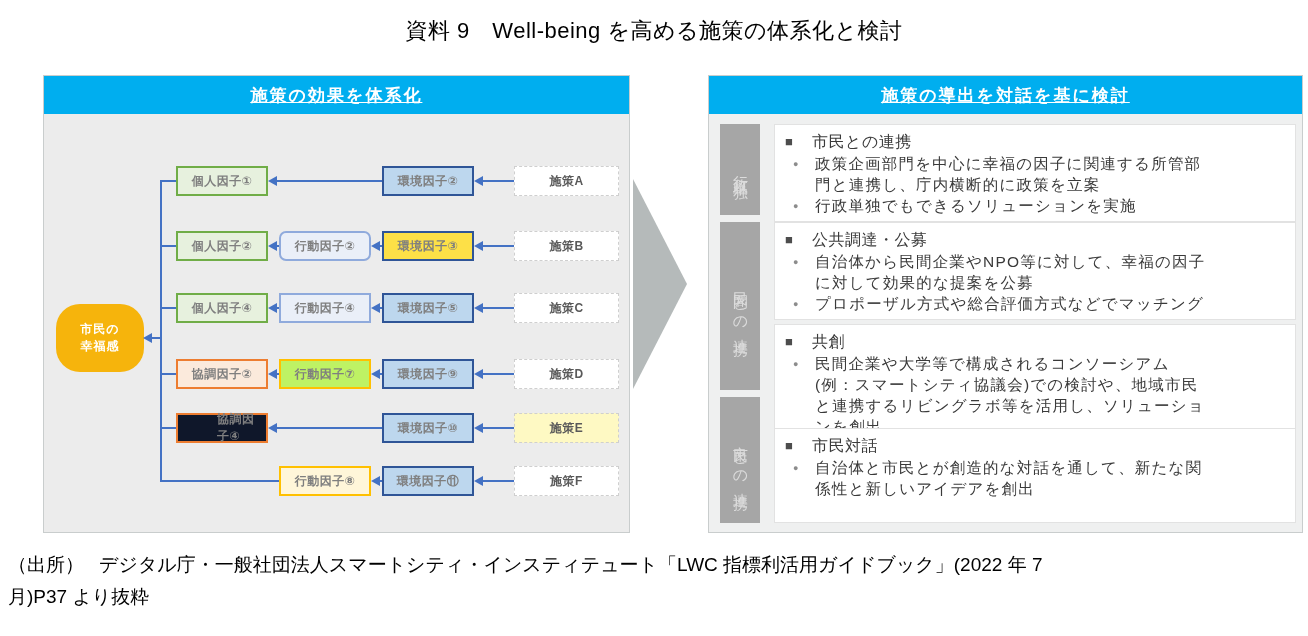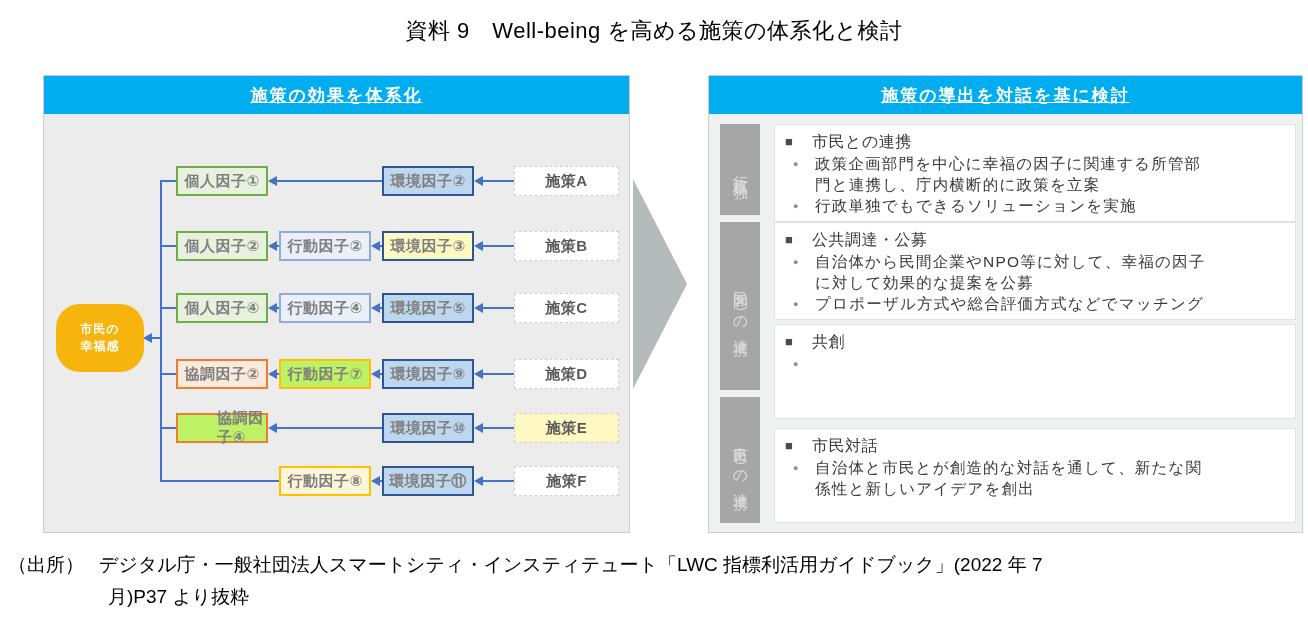--- a/index.html
+++ b/index.html
@@ -15,21 +15,21 @@
   .panel.right{left:708px;width:595px;height:458px;}
   .panel-header{height:38px;background:var(--cyan);color:#fff;font-weight:bold;font-size:17px;
                 display:flex;align-items:center;justify-content:center;letter-spacing:2px;text-decoration:underline;}
   .panel-body{position:relative;height:418px;overflow:hidden;}
   .panel.left  .panel-body{background:var(--panelgray);}
   .panel.right .panel-body{background:#EFF0F0;}
 
   
   .fbox{position:absolute;height:30px;box-sizing:border-box;border:2.5px solid;
         display:flex;align-items:center;justify-content:center;
-        font-weight:bold;font-size:15px;color:#7F7F7F;letter-spacing:.5px;background:#fff;}
+        font-weight:bold;font-size:12px;color:#7F7F7F;letter-spacing:.5px;background:#fff;}
   .fbox.policy{border-width:1px;border-style:dashed;color:#595959;}
   .outcome{position:absolute;left:12px;top:190px;width:88px;height:68px;border-radius:24px;
            background:var(--outcome);color:#fff;font-weight:bold;font-size:12px;line-height:1.4;
            letter-spacing:1px;display:flex;flex-direction:column;align-items:center;justify-content:center;}
   .aline{position:absolute;height:2px;background:var(--arrow);}
   .vline{position:absolute;width:2px;background:var(--arrow);}
   .ahead{position:absolute;width:0;height:0;border-top:5px solid transparent;
          border-bottom:5px solid transparent;border-right:9px solid var(--arrow);}
 
   
@@ -45,21 +45,21 @@
                box-sizing:border-box;padding:5px 10px 4px 10px;}
   .cb-heading{display:flex;align-items:center;font-size:16px;color:#3A3A3A;line-height:23px;letter-spacing:.5px;}
   .cb-heading .sq{font-size:13px;color:#4D4D4D;width:27px;flex:none;}
   .cb-bullet{display:flex;padding-left:8px;}
   .cb-bullet .dot{flex:none;width:22px;font-size:9px;color:#8C8C8C;line-height:21px;padding-top:1px;}
   .cb-bullet .b-text{font-size:15.5px;color:#3A3A3A;letter-spacing:1.2px;line-height:21px;width:392px;}
 
   
   .source{position:absolute;left:8px;top:549px;font-size:19px;color:#000;line-height:32px;}
   .source .prefix{margin-right:15px;}
-  .source .line2{margin-left:100px;}
+  .source .line2{}
 </style>
 </head>
 <body>
 
 <div class="page" style="--cyan: #00AEEF; --arrow: #4472C4; --outcome: #F6B40C; --labelgray: #A6A6A6; --trigray: #B5BABA; --panelgray: #ECECEC;">
 
   <div class="page-title">資料 9　Well-being を高める施策の体系化と検討</div>
 
   <div class="panel left">
     <div class="panel-header">施策の効果を体系化</div>
@@ -69,22 +69,22 @@
         <span>幸福感</span>
       </div>
     <div class="fbox" style="left: 132px; top: 52px; width: 92px; border-color: rgb(112, 173, 71); background: rgb(231, 241, 222);">個人因子①</div>
         <div class="fbox" style="left: 338px; top: 52px; width: 92px; border-color: rgb(47, 85, 151); background: rgb(189, 215, 238);">環境因子②</div>
         <div class="fbox policy" style="left: 470px; top: 52px; width: 105px; border-color: rgb(207, 207, 207); background: rgb(255, 255, 255);">施策A</div>
         <div class="ahead" style="left: 430px; top: 62px;"></div>
         <div class="aline" style="left: 438px; top: 66px; width: 32px;"></div>
         <div class="ahead" style="left: 224px; top: 62px;"></div>
         <div class="aline" style="left: 232px; top: 66px; width: 106px;"></div>
         <div class="fbox" style="left: 132px; top: 117px; width: 92px; border-color: rgb(112, 173, 71); background: rgb(231, 241, 222);">個人因子②</div>
-        <div class="fbox" style="left: 235px; top: 117px; width: 92px; border-color: rgb(143, 170, 220); background: rgb(234, 239, 248);">行動因子②</div>
-        <div class="fbox" style="left: 338px; top: 117px; width: 92px; border-color: rgb(47, 85, 151); background: #fef9c3;">環境因子③</div>
+        <div class="fbox" style="left: 235px; top: 117px; width: 92px; border-color: rgb(143, 170, 220); background: rgb(234, 239, 248); border-radius: 7px;">行動因子②</div>
+        <div class="fbox" style="left: 338px; top: 117px; width: 92px; border-color: rgb(47, 85, 151); background: #fde047;">環境因子③</div>
         <div class="fbox policy" style="left: 470px; top: 117px; width: 105px; border-color: rgb(207, 207, 207); background: rgb(255, 255, 255);">施策B</div>
         <div class="ahead" style="left: 430px; top: 127px;"></div>
         <div class="aline" style="left: 438px; top: 131px; width: 32px;"></div>
         <div class="ahead" style="left: 327px; top: 127px;"></div>
         <div class="aline" style="left: 335px; top: 131px; width: 3px;"></div>
         <div class="ahead" style="left: 224px; top: 127px;"></div>
         <div class="aline" style="left: 232px; top: 131px; width: 3px;"></div>
         <div class="fbox" style="left: 132px; top: 179px; width: 92px; border-color: rgb(112, 173, 71); background: rgb(231, 241, 222);">個人因子④</div>
         <div class="fbox" style="left: 235px; top: 179px; width: 92px; border-color: rgb(143, 170, 220); background: rgb(234, 239, 248);">行動因子④</div>
         <div class="fbox" style="left: 338px; top: 179px; width: 92px; border-color: rgb(47, 85, 151); background: rgb(189, 215, 238);">環境因子⑤</div>
@@ -98,21 +98,21 @@
         <div class="fbox" style="left: 132px; top: 245px; width: 92px; border-color: rgb(237, 125, 49); background: rgb(251, 234, 220);">協調因子②</div>
         <div class="fbox" style="left: 235px; top: 245px; width: 92px; border-color: rgb(255, 192, 0); background: #bef264;">行動因子⑦</div>
         <div class="fbox" style="left: 338px; top: 245px; width: 92px; border-color: rgb(47, 85, 151); background: rgb(189, 215, 238);">環境因子⑨</div>
         <div class="fbox policy" style="left: 470px; top: 245px; width: 105px; border-color: rgb(207, 207, 207); background: rgb(255, 255, 255);">施策D</div>
         <div class="ahead" style="left: 430px; top: 255px;"></div>
         <div class="aline" style="left: 438px; top: 259px; width: 32px;"></div>
         <div class="ahead" style="left: 327px; top: 255px;"></div>
         <div class="aline" style="left: 335px; top: 259px; width: 3px;"></div>
         <div class="ahead" style="left: 224px; top: 255px;"></div>
         <div class="aline" style="left: 232px; top: 259px; width: 3px;"></div>
-        <div class="fbox" style="left: 132px; top: 299px; width: 92px; border-color: rgb(237, 125, 49); background: #bef264; padding-left: 39px;">協調因子④</div>
+        <div class="fbox" style="left: 132px; top: 299px; width: 92px; border-color: rgb(237, 125, 49); background: #0f172a; padding-left: 39px;">協調因子④</div>
         <div class="fbox" style="left: 338px; top: 299px; width: 92px; border-color: rgb(47, 85, 151); background: rgb(189, 215, 238);">環境因子⑩</div>
         <div class="fbox policy" style="left: 470px; top: 299px; width: 105px; border-color: rgb(207, 207, 207); background: #fef9c3; text-align: center;">施策E</div>
         <div class="ahead" style="left: 430px; top: 309px;"></div>
         <div class="aline" style="left: 438px; top: 313px; width: 32px;"></div>
         <div class="ahead" style="left: 224px; top: 309px;"></div>
         <div class="aline" style="left: 232px; top: 313px; width: 106px;"></div>
         <div class="fbox" style="left: 235px; top: 352px; width: 92px; border-color: rgb(255, 192, 0); background: rgb(255, 246, 217);">行動因子⑧</div>
         <div class="fbox" style="left: 338px; top: 352px; width: 92px; border-color: rgb(47, 85, 151); background: rgb(189, 215, 238);">環境因子⑪</div>
         <div class="fbox policy" style="left: 470px; top: 352px; width: 105px; border-color: rgb(207, 207, 207); background: rgb(255, 255, 255);">施策F</div>
         <div class="ahead" style="left: 430px; top: 362px;"></div>
@@ -167,20 +167,21 @@
             <div class="b-text">プロポーザル方式や総合評価方式などでマッチング</div>
           </div>
         </div>
         <div class="content-box" style="top: 210px; min-height: 95px;">
           <div class="cb-heading">
             <div class="sq">■</div>
             <div>共創</div>
           </div>
           <div class="cb-bullet">
             <div class="dot">●</div>
+            <div class="b-text">民間企業や大学等で構成されるコンソーシアム(例：スマートシティ協議会)での検討や、地域市民と連携するリビングラボ等を活用し、ソリューションを創出</div>
           </div>
         </div>
         <div class="content-box" style="top: 314px; min-height: 95px;">
           <div class="cb-heading">
             <div class="sq">■</div>
             <div>市民対話</div>
           </div>
           <div class="cb-bullet">
             <div class="dot">●</div>
             <div class="b-text">自治体と市民とが創造的な対話を通して、新たな関係性と新しいアイデアを創出</div>

